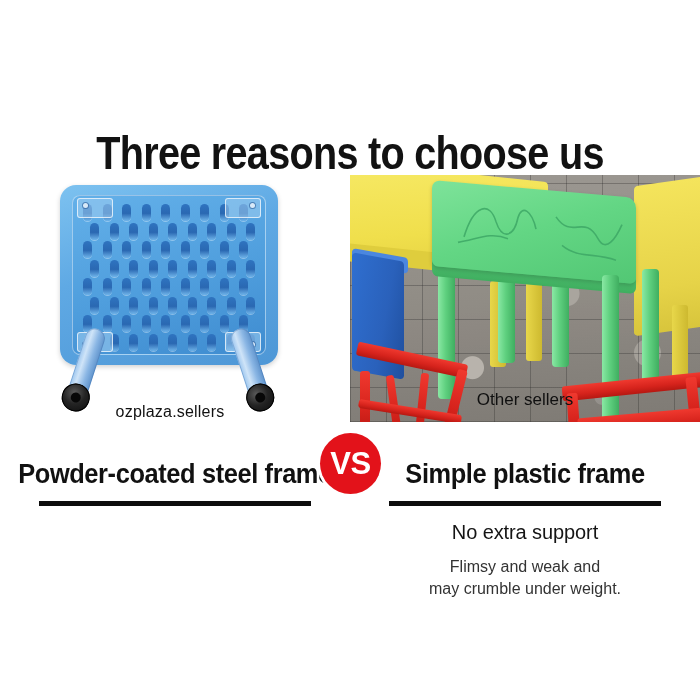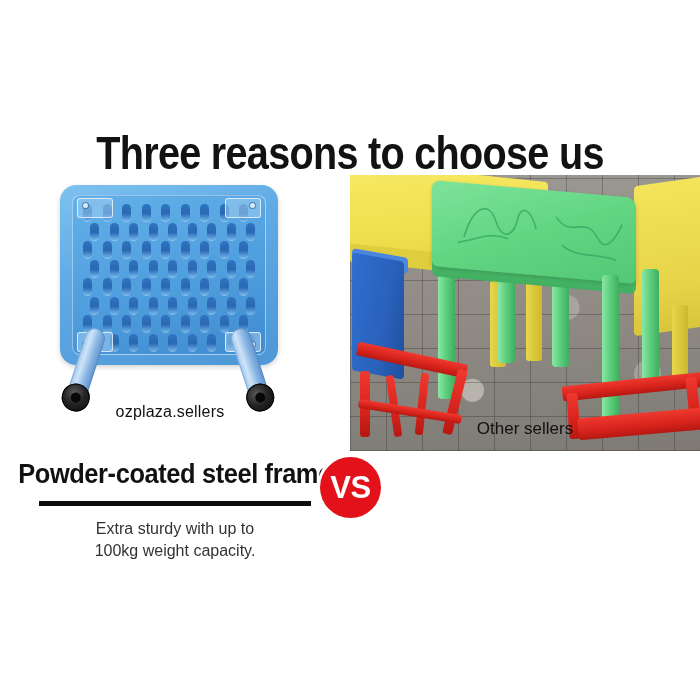--- a/index.html
+++ b/index.html
@@ -156,21 +156,21 @@
     color: #111;
     letter-spacing: .2px;
   }
 
   
   .right-photo {
     position: absolute;
     left: 350px;
     top: 0;
     width: 350px;
-    height: 276px;
+    height: 247px;
     overflow: hidden;
     background: #8d8a86;
   }
   .cobbles {
     position: absolute;
     inset: 0;
     background:
       repeating-linear-gradient(0deg, rgba(40,40,40,.30) 0 1px, rgba(0,0,0,0) 1px 34px),
       repeating-linear-gradient(90deg, rgba(40,40,40,.30) 0 1px, rgba(0,0,0,0) 1px 36px),
       radial-gradient(circle at 18% 22%, #b0aca6 0 10px, rgba(0,0,0,0) 11px),
@@ -308,21 +308,21 @@
     font-size: 17px;
     font-weight: 500;
     color: #101010;
     z-index: 40;
   }
 
   
   .vs-badge {
     position: absolute;
     left: 320px;
-    top: 282px;
+    top: 258px;
     width: 61px;
     height: 61px;
     border-radius: 50%;
     background: #e3121a;
     color: #ffffff;
     display: flex;
     align-items: center;
     justify-content: center;
     font-size: 31px;
     font-weight: bold;
@@ -537,19 +537,24 @@
   </div>
 
   <div class="vs-badge">VS</div>
 </div>
 
 <div class="columns">
 
   <div class="col">
     <div class="col-heading">Powder-coated steel frame</div>
     <div class="rule"></div>
+  </div>
+
+  <div class="col">
+    <div class="col-heading">Simple plastic frame</div>
+    <div class="rule"></div>
+    <div class="col-sub">No extra support</div>
     <div class="col-body">
-      <div>Extra sturdy with up to</div>
-      <div>100kg weight capacity.</div>
+      <div>Flimsy and weak and</div>
+      <div>may crumble under weight.</div>
     </div>
   </div>
-
 </div>
 
 </body></html>

